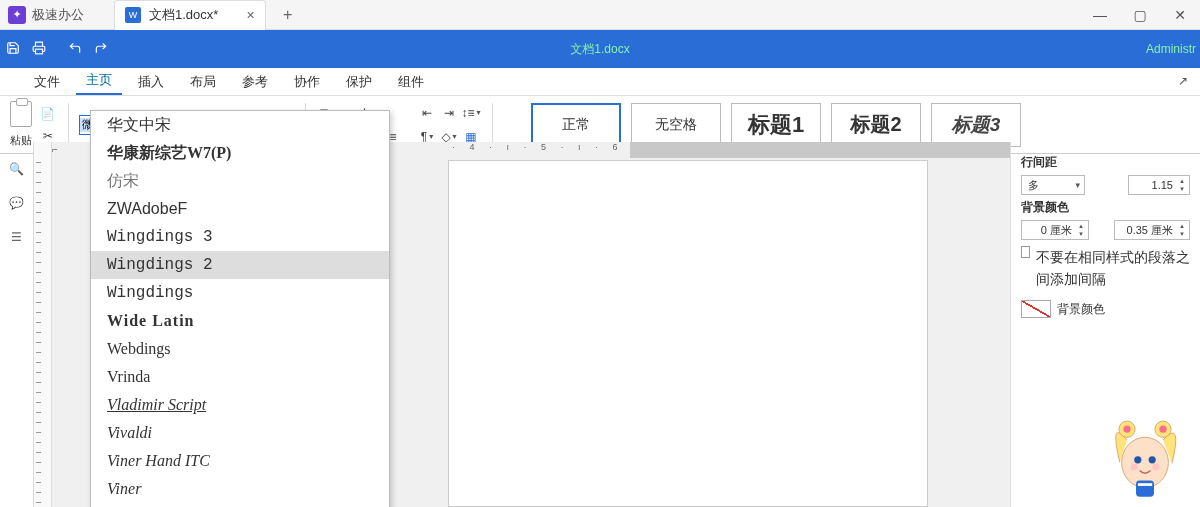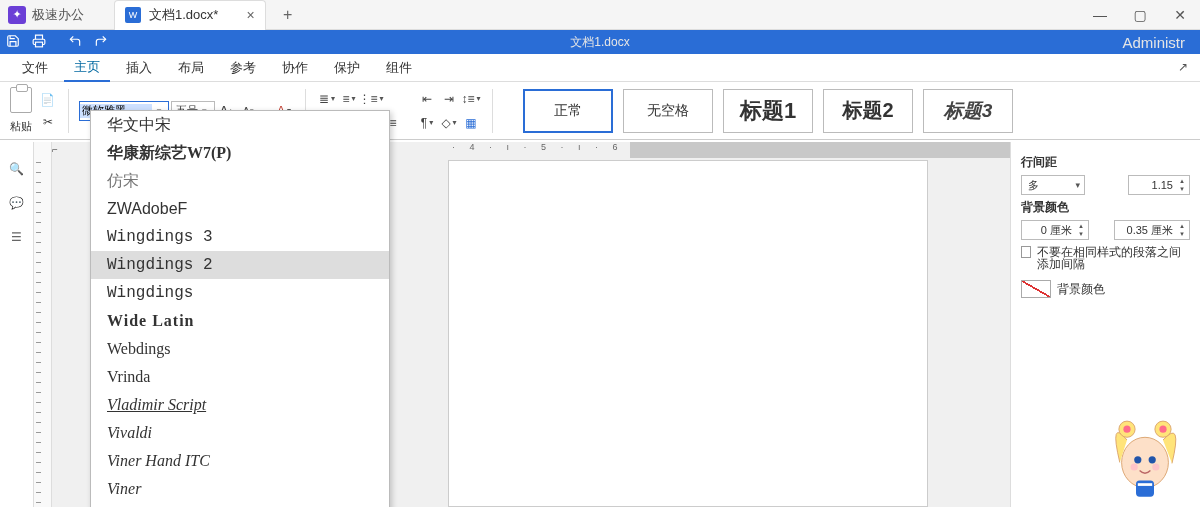--- a/index.html
+++ b/index.html
@@ -11,27 +11,27 @@
   .app-name { font-size:13px; color:#555; }
   .tab { display:flex; align-items:center; height:30px; padding:0 10px; background:#fff; border:1px solid #ddd; border-bottom:none; border-radius:4px 4px 0 0; margin-left:30px; gap:8px; }
   .tab-icon { width:16px; height:16px; background:#2a6dd6; border-radius:2px; display:flex; align-items:center; justify-content:center; color:#fff; font-size:9px; }
   .tab-title { font-size:13px; }
   .tab-close { font-size:14px; color:#666; margin-left:20px; }
   .newtab { width:24px; text-align:center; color:#666; font-size:16px; margin-left:10px; }
   .winbtns { margin-left:auto; display:flex; }
   .winbtn { width:40px; text-align:center; font-size:14px; color:#555; }
 
   
-  .bluebar { height:24px; background:#2a6dd6; display:flex; align-items:center; color:#e5e5e5; position:relative; }
+  .bluebar { height:38px; background:#2a6dd6; display:flex; align-items:center; color:#86efac; position:relative; }
   .bluebar .qbtn { width:26px; text-align:center; font-size:13px; }
   .bluebar .doctitle { position:absolute; left:50%; transform:translateX(-50%); font-size:12px; }
-  .bluebar .admin { margin-left:auto; margin-right:15px; font-size:15px; }
-
-  
-  .menubar { height:28px; display:flex; align-items:center; border-bottom:1px solid #ddd; padding-left:12px; gap:6px; background:#fff; position:relative; }
+  .bluebar .admin { margin-left:auto; margin-right:4px; font-size:12px; }
+
+  
+  .menubar { height:28px; display:flex; align-items:flex-end; border-bottom:1px solid #ddd; padding-left:24px; gap:6px; background:#fff; position:relative; }
   .menuitem { padding:4px 10px; font-size:13px; color:#333; }
   .menuitem.active { color:#0369a1; border-bottom:2px solid #2a6dd6; }
   .menu-right { position:absolute; right:12px; top:6px; color:#555; }
 
   
   .ribbon { height:58px; border-bottom:1px solid #ccc; display:flex; align-items:center; padding:0 10px; gap:6px; background:#fff; position:relative; }
   .paste-box { display:flex; flex-direction:column; align-items:center; gap:6px;text-align:center; }
   .clip-icon { width:22px; height:26px; border:1px solid #aaa; border-radius:2px; background:#fff; position:relative; }
   .clip-icon::before { content:""; position:absolute; top:-4px; left:5px; width:10px; height:6px; border:1px solid #aaa; border-radius:2px; background:#fff; }
   .smallbtn { width:20px; height:18px; border:1px solid transparent; display:flex; align-items:center; justify-content:center; }
@@ -203,21 +203,21 @@
     </div>
     <div style="display:flex">
       <div class="ibtn withdd">¶</div>
       <div class="ibtn withdd">◇</div>
       <div class="ibtn" style="color:#2a6dd6">▦</div>
     </div>
   </div>
 
   <div class="vsep"></div>
 
-  <div class="styles-inner" style="margin-left:20px">
+  <div class="styles-inner" style="margin-left:28px">
     <div class="stylecard sel">正常</div>
     <div class="stylecard">无空格</div>
     <div class="stylecard h1">标题1</div>
     <div class="stylecard h2">标题2</div>
     <div class="stylecard h3">标题3</div>
   </div>
 </div>
 
 <div class="font-dd" id="fontdd">
     <div class="row font-huawen">华文中宋</div>
@@ -316,21 +316,21 @@
       <div class="numfield" style="width:76px">
           <span>0.35 厘米</span>
           <div class="spin">
             <span>▴</span>
             <span>▾</span>
           </div>
         </div>
     </div>
     <div class="rowflex" style="align-items:flex-start;margin-top:6px">
       <div class="chk"></div>
-      <div style="font-size:12px;line-height:12px">不要在相同样式的段落之间添加间隔</div>
+      <div style="font-size:14px;line-height:22px">不要在相同样式的段落之间添加间隔</div>
     </div>
     <div class="rowflex" style="margin-top:10px">
       <div class="bgcolor-box"></div>
       <span>背景颜色</span>
     </div>
   </div>
 </div>
 
 <div class="mascot">
 <svg viewBox="0 0 100 100">

